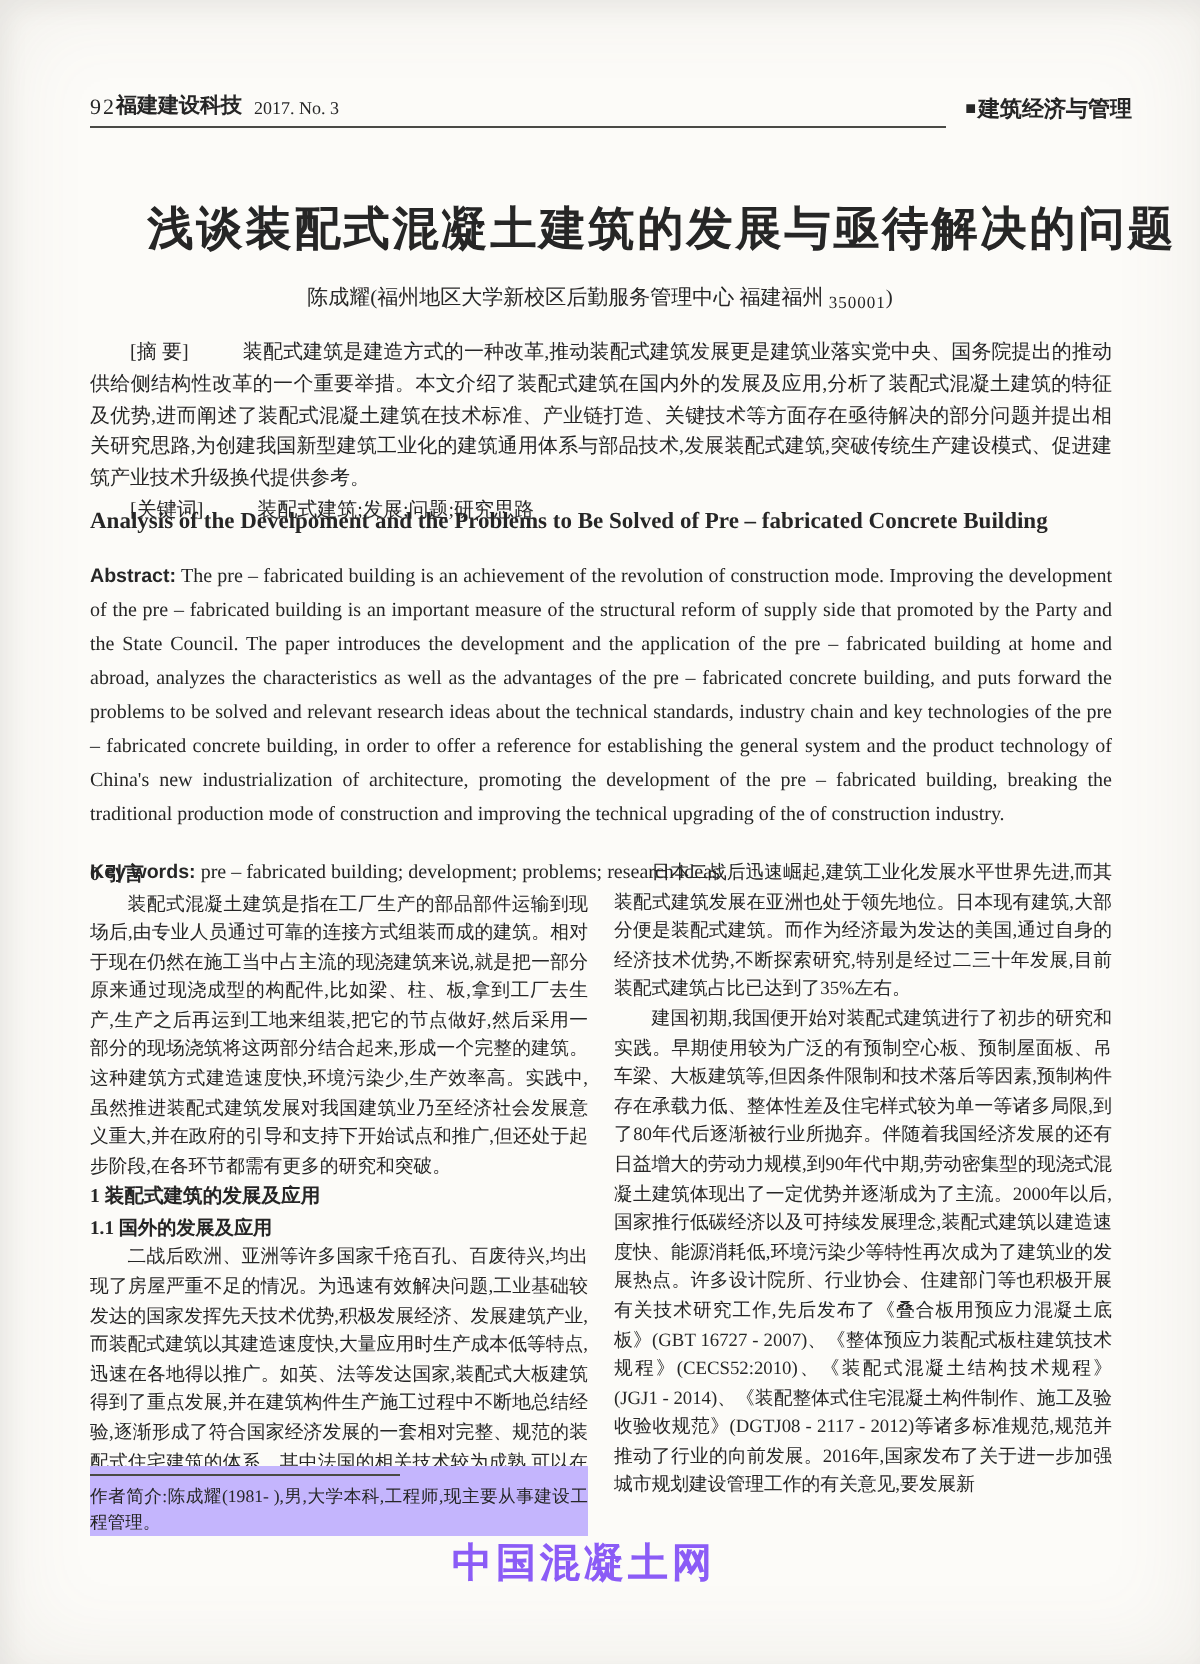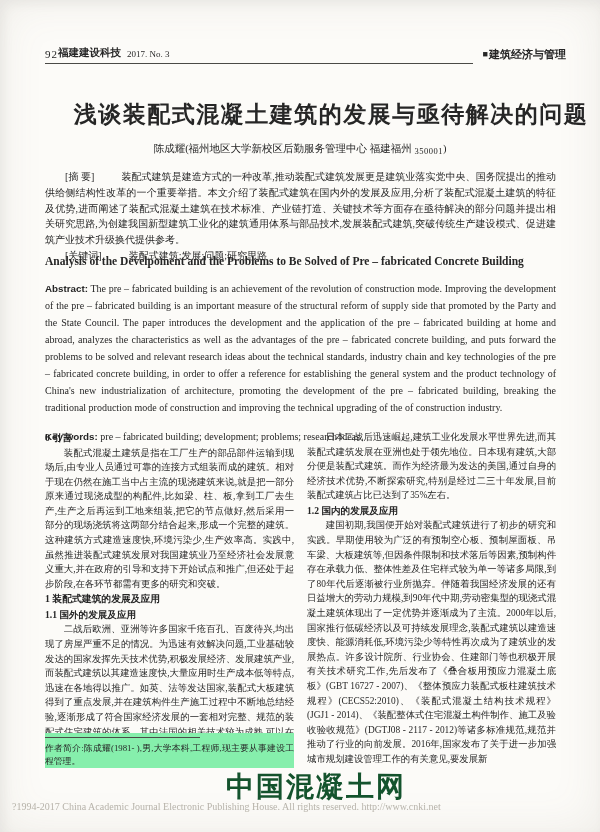--- a/index.html
+++ b/index.html
@@ -34,26 +34,26 @@
   .en-label { font-family:"Liberation Sans","DejaVu Sans",sans-serif; font-weight:bold; font-size:9.8px; }
   .en-kw { margin-top:15px; font-size:10px; text-align:left; }
   
   .columns { position:absolute; top:430px; left:45px; width:511px; height:338px; display:flex; gap:13px; }
   .col { width:249px; font-size:9.4px; line-height:14.6px; text-align:justify; position:relative; overflow:hidden; }
   .col p { margin:0; text-indent:2em; }
   .col p.noindent { text-indent:0; }
   .sec  { margin:0; font-size:9.8px; font-weight:bold; line-height:15.5px; }
   .subsec { margin:0; font-size:9.6px; font-weight:bold; line-height:15.5px; }
   
-  .footnote { position:absolute; bottom:0; left:0; right:0; background:#86efac; padding-top:4px; }
+  .footnote { position:absolute; bottom:0; left:0; right:0; background:#c4b5fd; padding-top:4px; }
   .fn-rule { width:155px; border-top:1px solid #4a4a46; margin-bottom:4px; }
   .footnote p { margin:0; text-indent:0; font-size:8.8px; line-height:13px; text-align:justify; }
   
-  .watermark { position:absolute; top:768px; left:226px; font-size:28px; font-weight:bold;
-               letter-spacing:2px; color:#14532d; white-space:nowrap; }
+  .watermark { position:absolute; top:768px; left:226px; font-size:20px; font-weight:bold;
+               letter-spacing:2px; color:#8b5cf6; white-space:nowrap; }
   .copyright { position:absolute; top:801px; left:12px; font-size:10px; color:#b7b3aa; white-space:nowrap; }
 </style>
 </head>
 <body>
 
 <div class="page">
 
   <div class="hdr">
     <div class="hdr-line">
       <span class="hdr-pagenum">92</span>
@@ -96,21 +96,19 @@
       <h4 class="sec">1  装配式建筑的发展及应用</h4>
       <h5 class="subsec">1.1  国外的发展及应用</h5>
       <p>二战后欧洲、亚洲等许多国家千疮百孔、百废待兴,均出现了房屋严重不足的情况。为迅速有效解决问题,工业基础较发达的国家发挥先天技术优势,积极发展经济、发展建筑产业,而装配式建筑以其建造速度快,大量应用时生产成本低等特点,迅速在各地得以推广。如英、法等发达国家,装配式大板建筑得到了重点发展,并在建筑构件生产施工过程中不断地总结经验,逐渐形成了符合国家经济发展的一套相对完整、规范的装配式住宅建筑的体系。其中法国的相关技术较为成熟,可以在地震区建造十多层的建筑,在非地震区建造二十多</p>
       <div class="footnote">
         <div class="fn-rule"></div>
         <p>作者简介:陈成耀(1981- ),男,大学本科,工程师,现主要从事建设工程管理。</p>
       </div>
     </div>
     <div class="col">
       <p>日本二战后迅速崛起,建筑工业化发展水平世界先进,而其装配式建筑发展在亚洲也处于领先地位。日本现有建筑,大部分便是装配式建筑。而作为经济最为发达的美国,通过自身的经济技术优势,不断探索研究,特别是经过二三十年发展,目前装配式建筑占比已达到了35%左右。</p>
-      <h5 class="subsec">1.2  国内的发展及应用</h5>
       <p>建国初期,我国便开始对装配式建筑进行了初步的研究和实践。早期使用较为广泛的有预制空心板、预制屋面板、吊车梁、大板建筑等,但因条件限制和技术落后等因素,预制构件存在承载力低、整体性差及住宅样式较为单一等诸多局限,到了80年代后逐渐被行业所抛弃。伴随着我国经济发展的还有日益增大的劳动力规模,到90年代中期,劳动密集型的现浇式混凝土建筑体现出了一定优势并逐渐成为了主流。2000年以后,国家推行低碳经济以及可持续发展理念,装配式建筑以建造速度快、能源消耗低,环境污染少等特性再次成为了建筑业的发展热点。许多设计院所、行业协会、住建部门等也积极开展有关技术研究工作,先后发布了《叠合板用预应力混凝土底板》(GBT 16727 - 2007)、《整体预应力装配式板柱建筑技术规程》(CECS52:2010)、《装配式混凝土结构技术规程》(JGJ1 - 2014)、《装配整体式住宅混凝土构件制作、施工及验收验收规范》(DGTJ08 - 2117 - 2012)等诸多标准规范,规范并推动了行业的向前发展。2016年,国家发布了关于进一步加强城市规划建设管理工作的有关意见,要发展新</p>
     </div>
   </div>
 
   <div class="watermark">中国混凝土网</div>
-  <div class="copyright">?1994-2017 China Academic Journal Electronic Publishing House. All rights reserved.    http://www.cnki.net</div>
 
 </div>
 
 </body></html>

